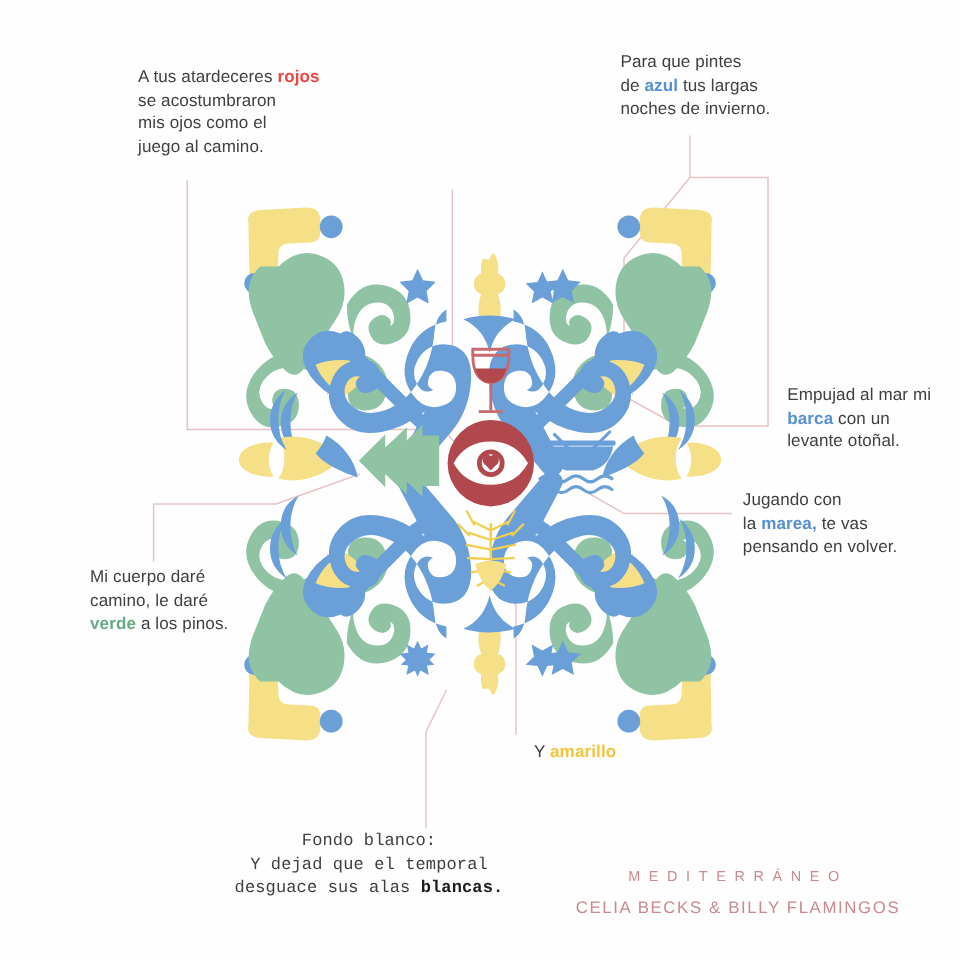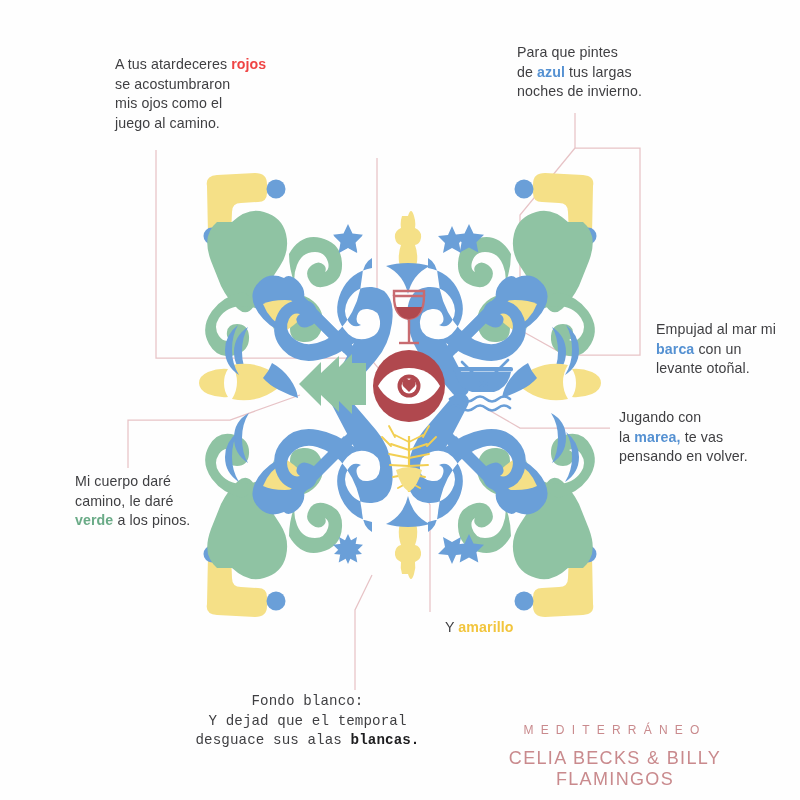--- a/index.html
+++ b/index.html
@@ -40,21 +40,21 @@
     text-align: center;
     color: #c98a8d;
     font-family: "Liberation Sans", sans-serif;
   }
   #sig-title {
     left: 455px; top: 723px; width: 320px;
     font-size: 12px; letter-spacing: 7.2px;
   }
   #sig-authors {
     left: 455px; top: 748px; width: 320px;
-    font-size: 18px; letter-spacing: 1.35px;
+    font-size: 14px; letter-spacing: 1.35px;
   }
 </style>
 </head>
 <body>
 
 <div id="stage">
 
   <svg id="art" viewBox="0 0 800 800">
     <defs>
 

